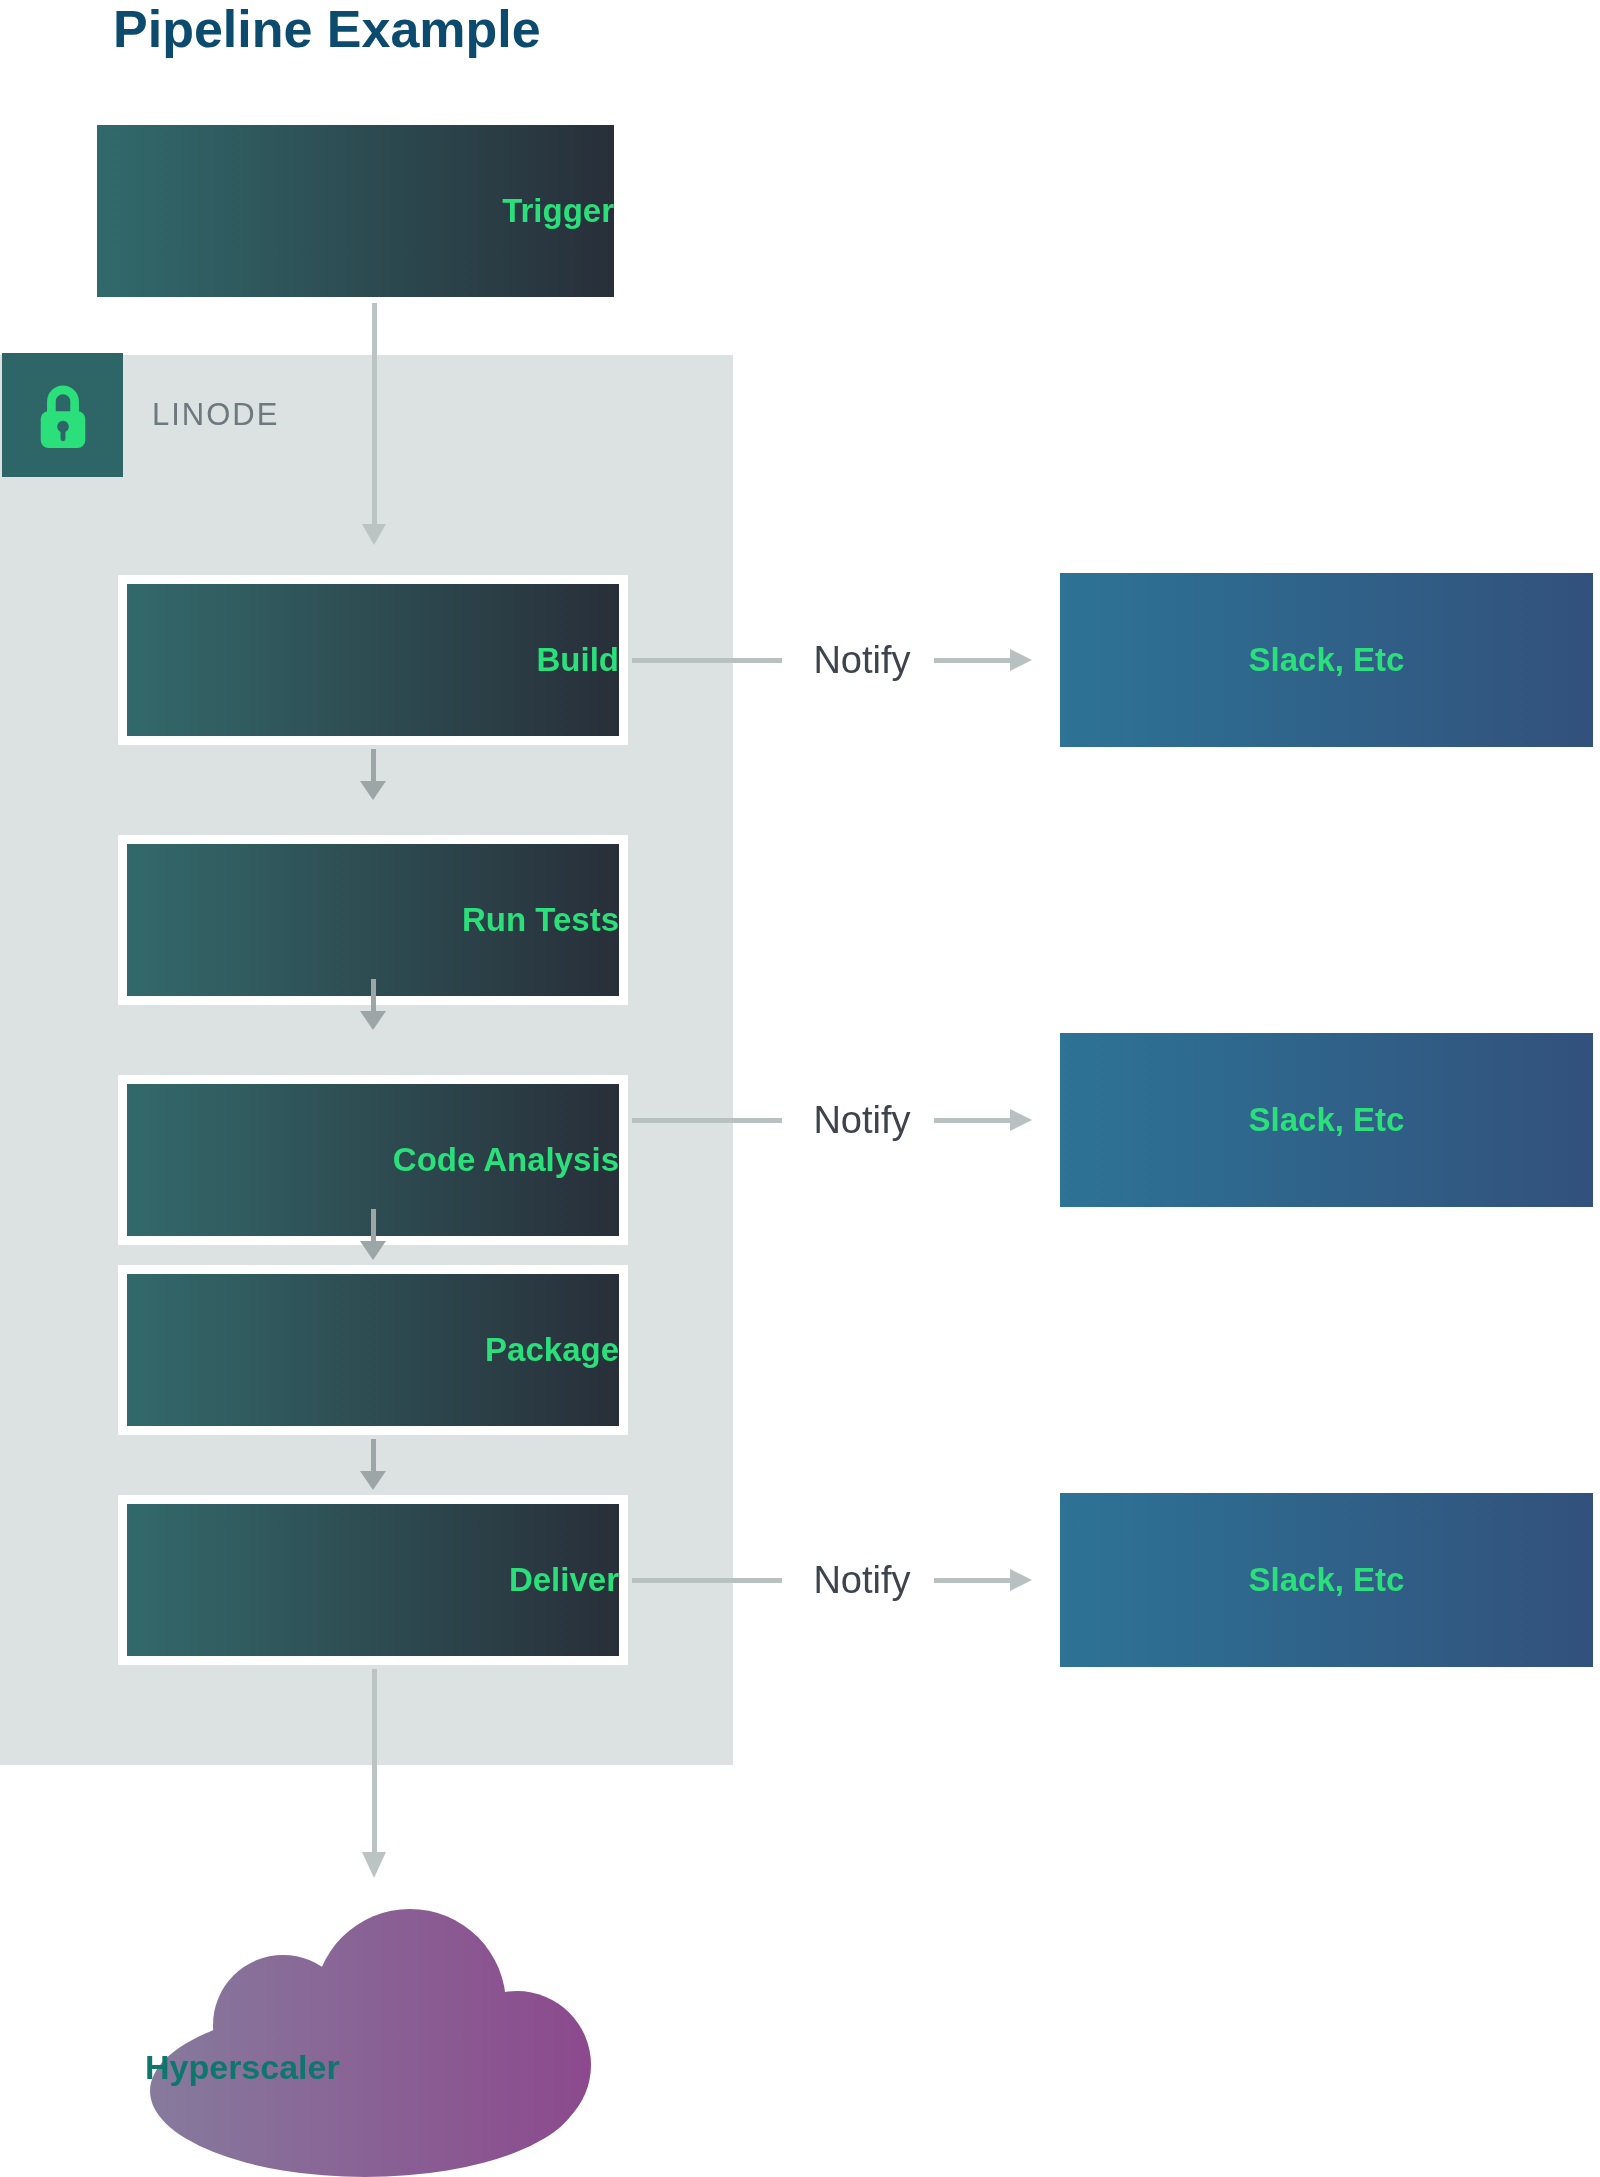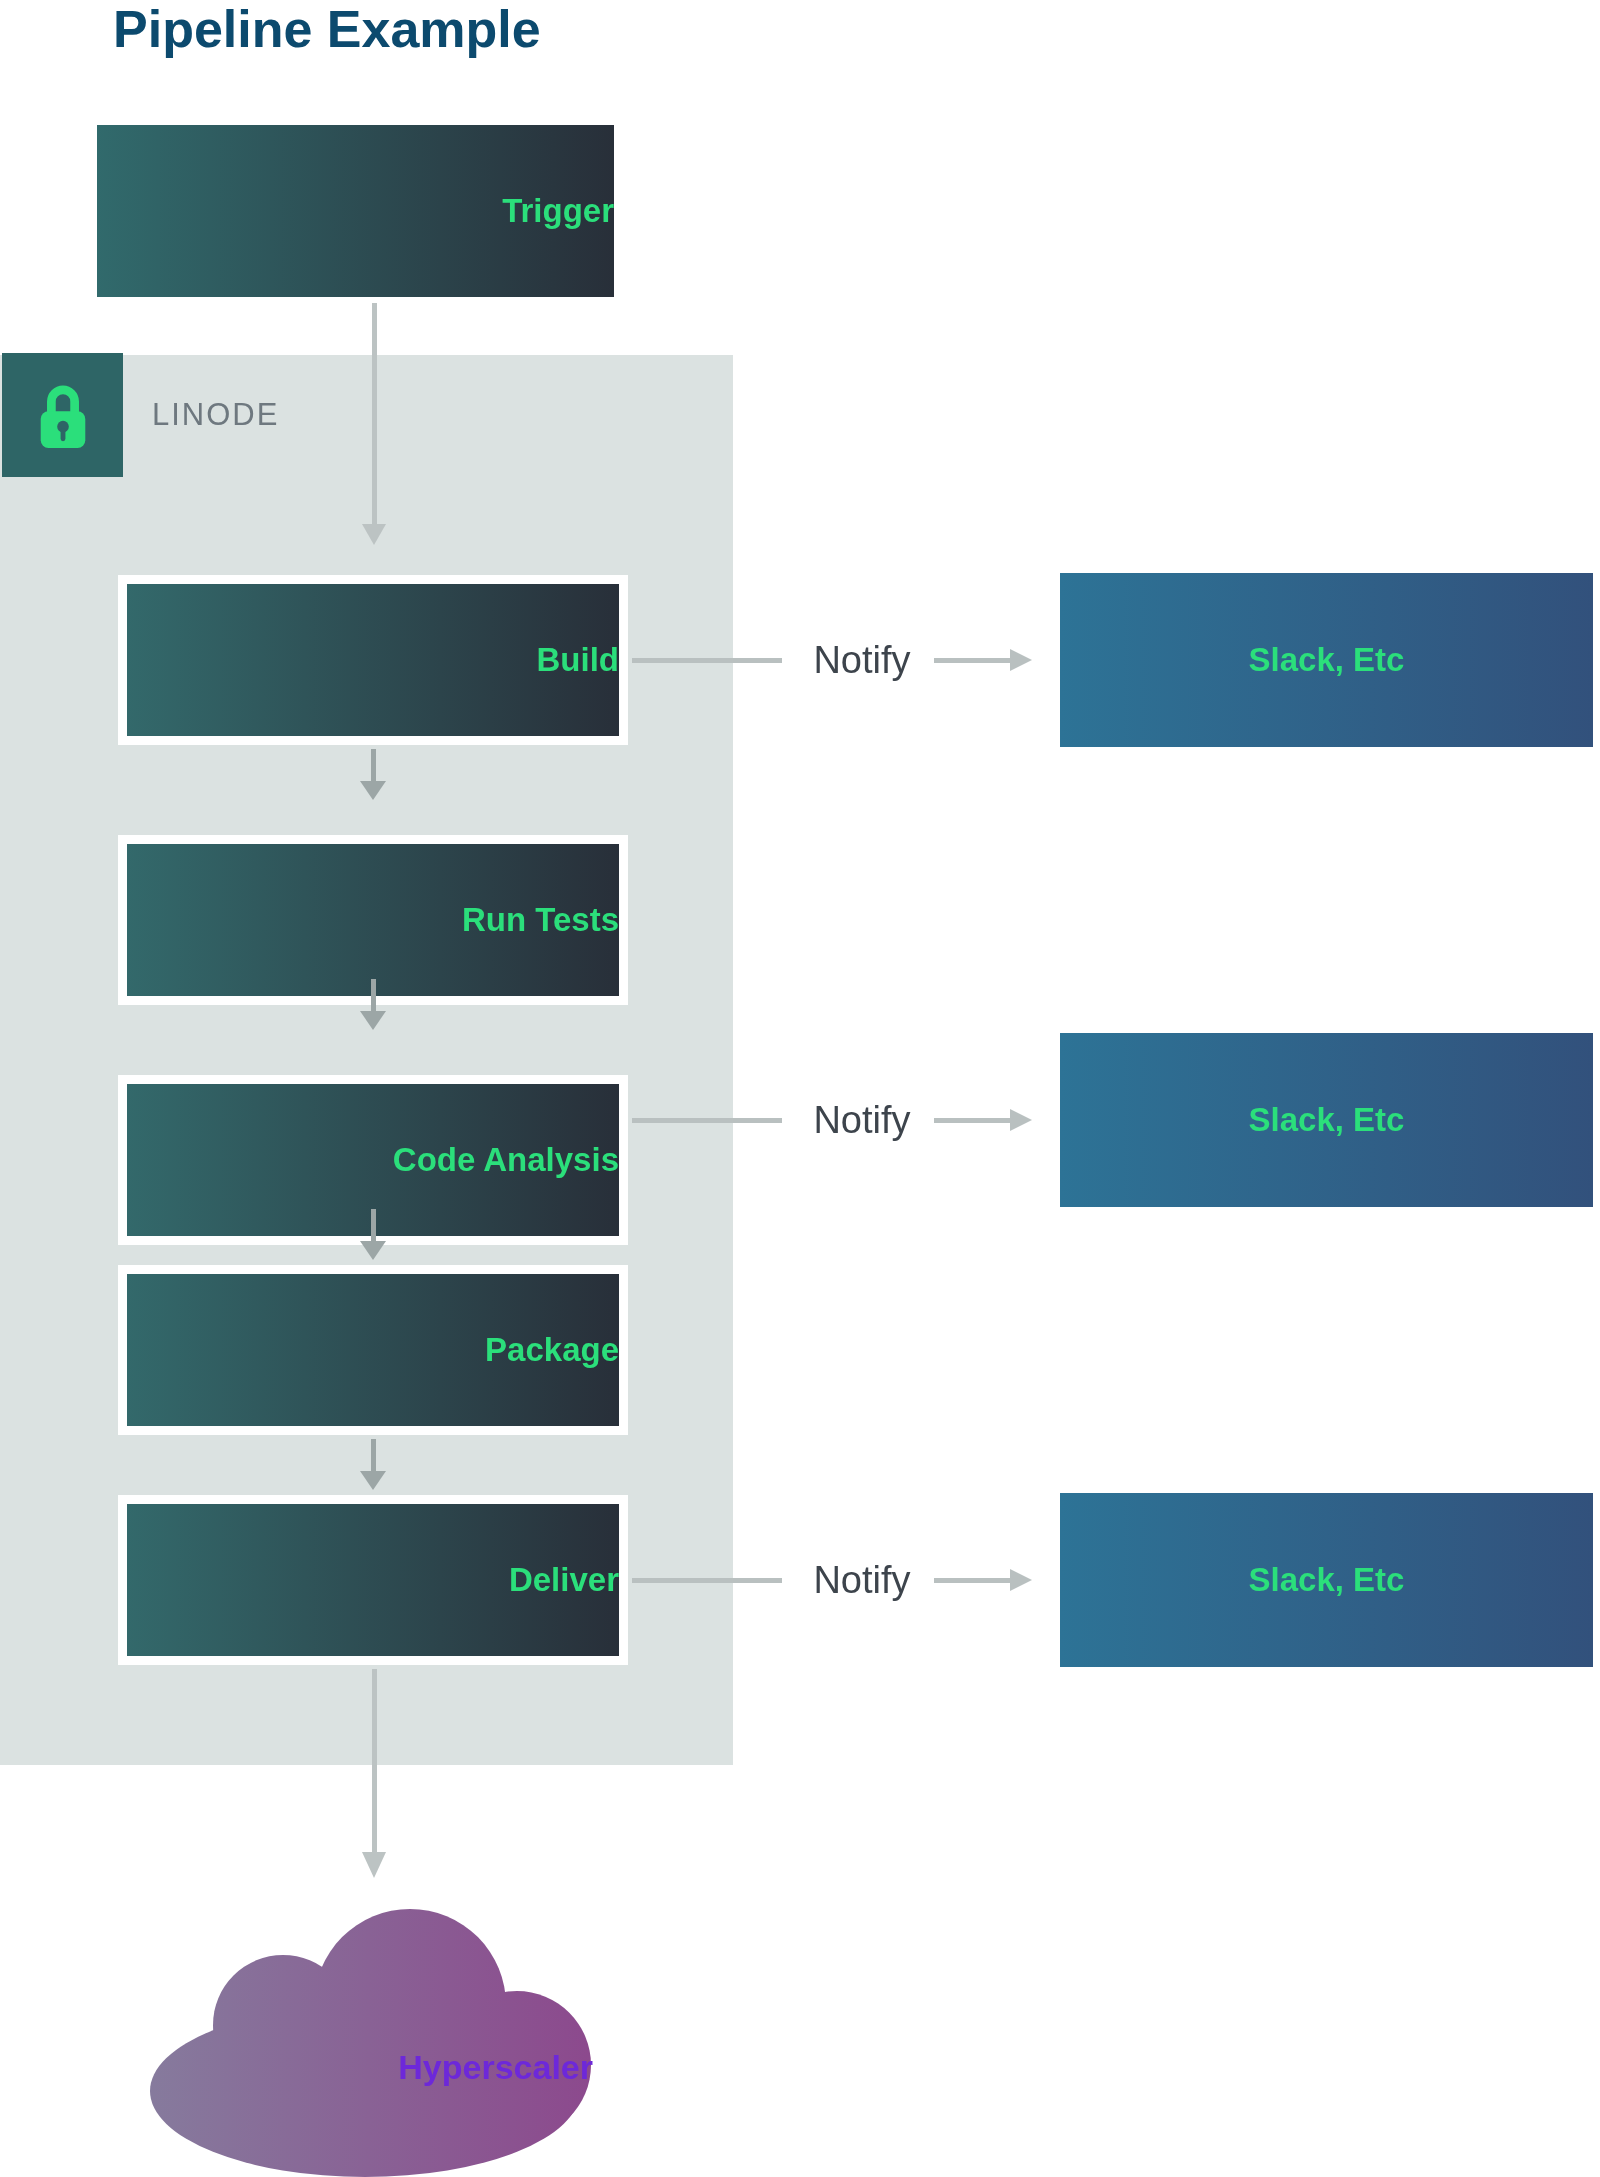--- a/index.html
+++ b/index.html
@@ -51,22 +51,22 @@
   .shead{width:0;height:0;border-left:13px solid transparent;border-right:13px solid transparent;border-top:19px solid #9ca6a6;}
   .hline{height:5px;background:#b9c0c0;}
   .hhead{width:0;height:0;border-top:11px solid transparent;border-bottom:11px solid transparent;border-left:22px solid #b9c0c0;}
   .notify-label{
     width:148px;text-align:center;font-size:38px;color:#3d444c;line-height:52px;
   }
   .nl-1{left:788px;top:634px;} .nl-2{left:788px;top:1094px;} .nl-3{left:788px;top:1554px;}
   
   .cloud-wrap{left:145px;top:1903px;width:448px;height:274px;}
   .cloud-label{
-    position:absolute;left:0;right:0;top:145px;text-align:right;
-    color:#6d28d9;font-size:34px;font-weight:700;
+    position:absolute;left:0;right:0;top:145px;text-align:left;
+    color:#0f766e;font-size:34px;font-weight:700;
   }
 </style>
 </head>
 <body>
 
 <div id="canvas">
 
   <div class="abs page-title">Pipeline Example</div>
 
   <div class="abs provider-box"></div>

